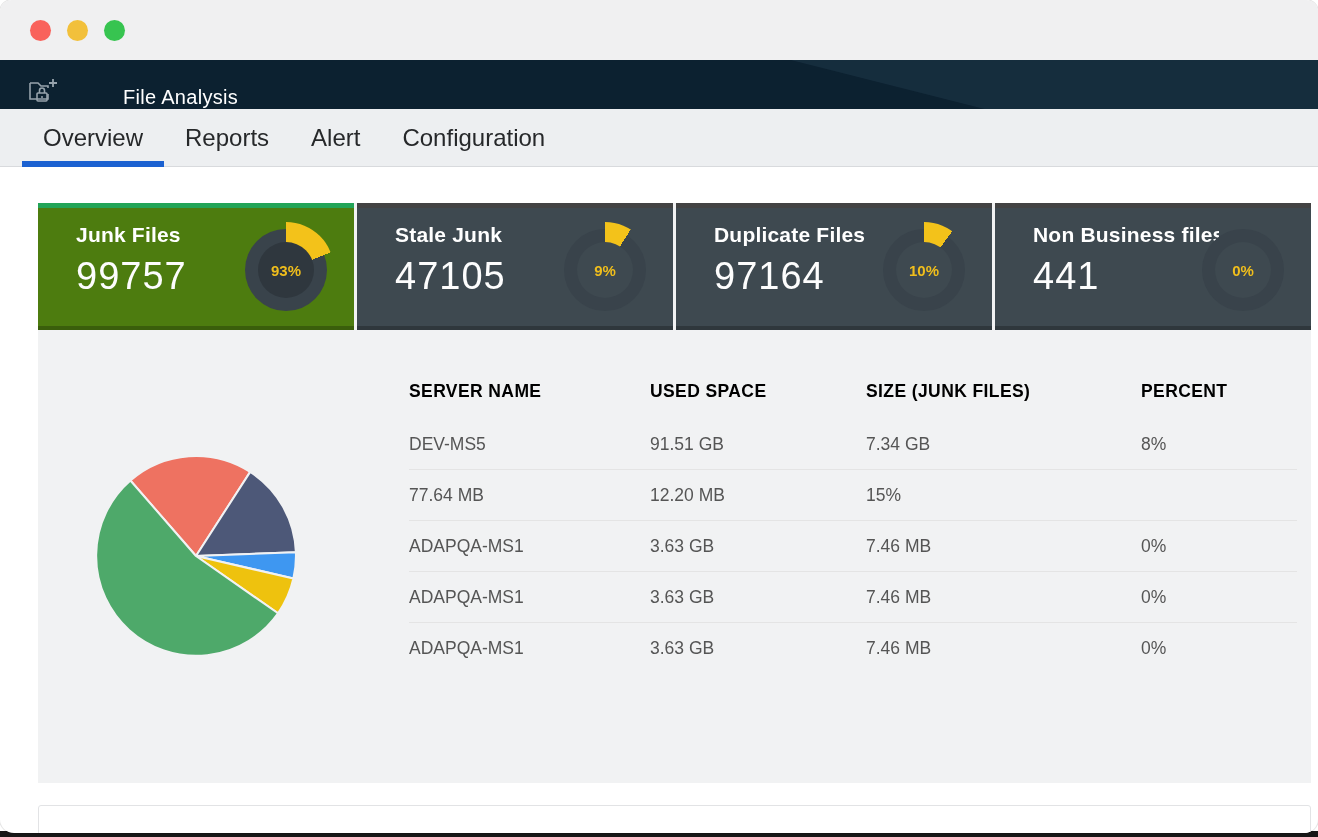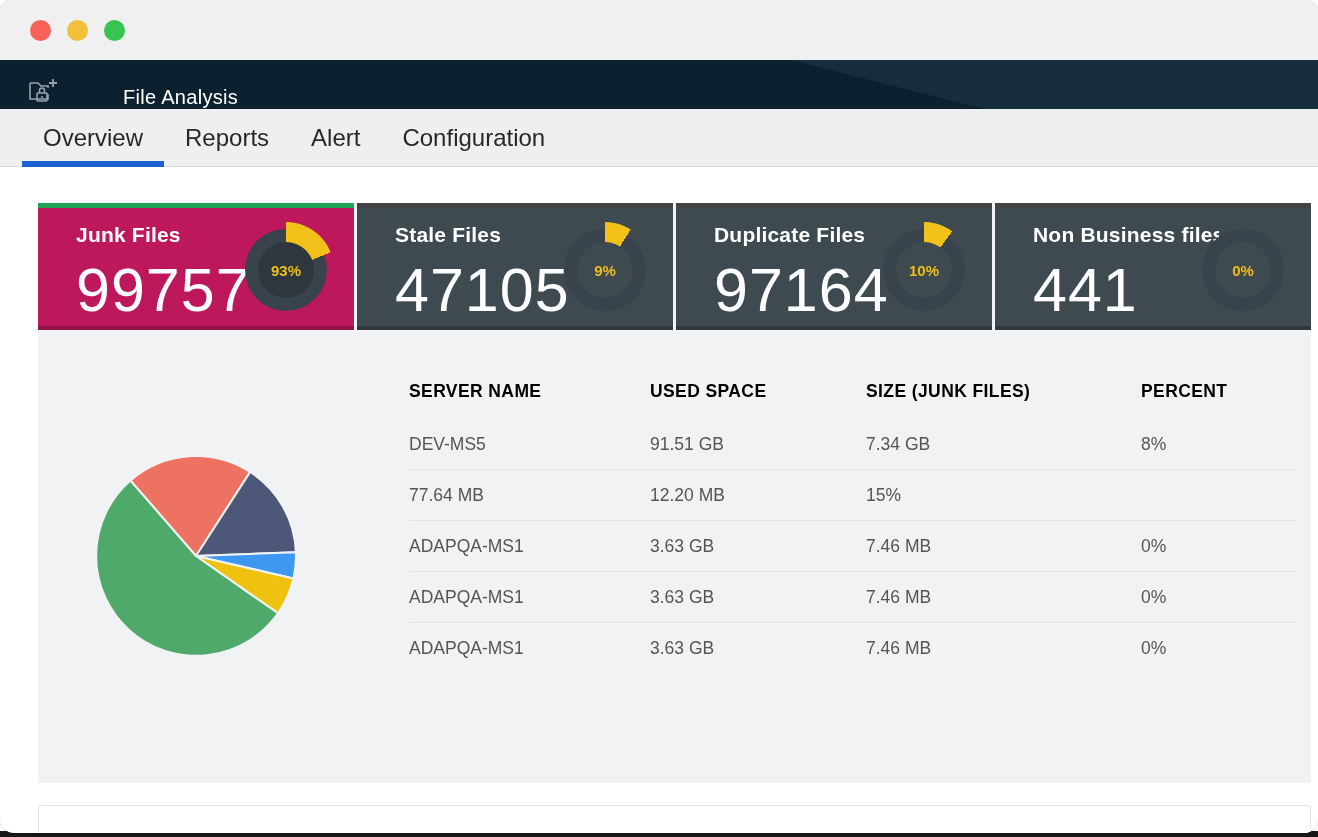--- a/index.html
+++ b/index.html
@@ -35,24 +35,24 @@
   .tab.active::after { content:''; position:absolute; left:0; right:0; bottom:-1px; height:6px; background:#1b61d1; }
 
   
   .panel { position:absolute; left:38px; right:7px; top:203px; height:580px; background:#f1f2f3; }
 
   
   .cards { display:flex; gap:3px; height:127px; }
   .card { position:relative; flex:1; background:#3e4950; --card-bg:#3e4950;
           border-top:5px solid #434343; border-bottom:4px solid rgba(0,0,0,0.24);
           color:#ffffff; padding:15px 0 0 38px; overflow:hidden; cursor:pointer; }
-  .card.active { background:#be185d; --card-bg:#2f373e; border-top-color:#22a458; }
+  .card.active { background:#4d7c0f; --card-bg:#2f373e; border-top-color:#22a458; }
   .card-label { font-size:21px; font-weight:600; letter-spacing:0.2px; white-space:nowrap;
                 overflow:hidden; max-width:calc(100% - 92px); }
-  .card-value { font-size:61px; font-weight:300; letter-spacing:1px; margin-top:8px; color:#fdfdfd; }
+  .card-value { font-size:38px; font-weight:300; letter-spacing:1px; margin-top:8px; color:#fdfdfd; }
 
   .gauge { position:absolute; right:20px; top:14px; width:96px; height:96px; --a:0deg; }
   .gauge-ring { position:absolute; inset:7px; border-radius:50%; background:#39434b; }
   .gauge-arc  { position:absolute; inset:0; border-radius:50%;
                 background:conic-gradient(#f3c21a var(--a), transparent 0); }
   .gauge-hole { position:absolute; inset:20px; border-radius:50%; background:var(--card-bg);
                 display:flex; align-items:center; justify-content:center;
                 font-size:15px; font-weight:700; color:#f0be1c; }
 
   
@@ -112,21 +112,21 @@
           <div class="card-label">Junk Files</div>
           <div class="card-value">99757</div>
           <div class="gauge" style="--a: 68.4deg;">
             <div class="gauge-ring"></div>
             <div class="gauge-arc"></div>
             <div class="gauge-hole">93%</div>
           </div>
         </div>
 
         <div class="card">
-          <div class="card-label">Stale Files</div>
+          <div class="card-label">Stale Junk</div>
           <div class="card-value">47105</div>
           <div class="gauge" style="--a: 32.4deg;">
             <div class="gauge-ring"></div>
             <div class="gauge-arc"></div>
             <div class="gauge-hole">9%</div>
           </div>
         </div>
 
         <div class="card">
           <div class="card-label">Duplicate Files</div>

